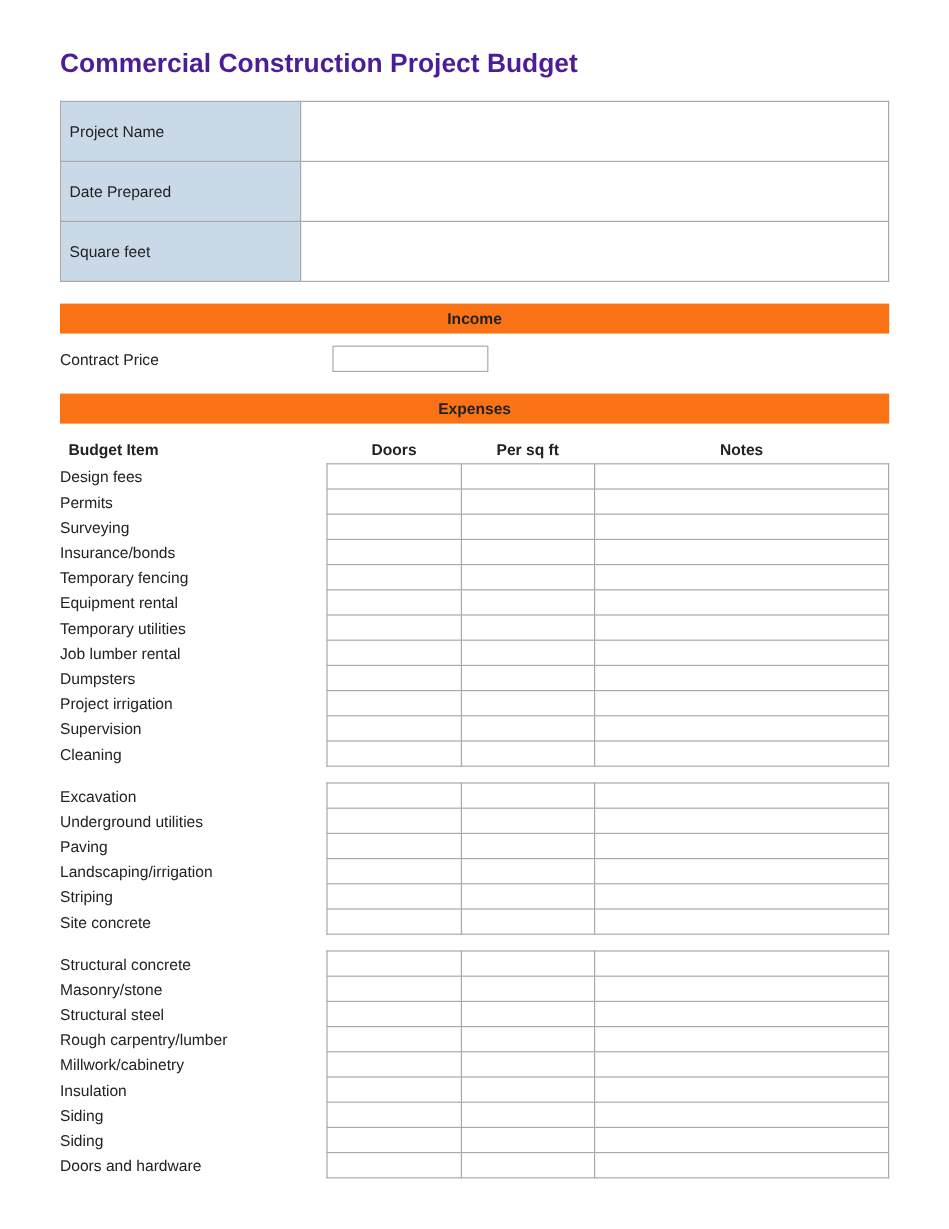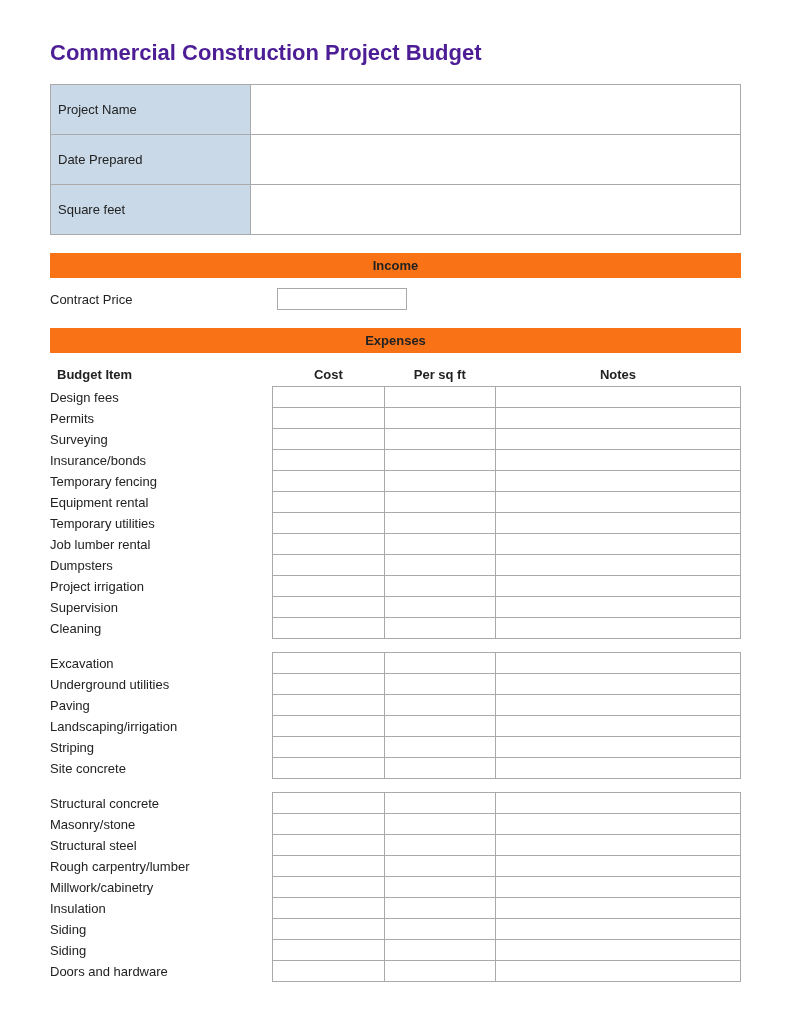--- a/index.html
+++ b/index.html
@@ -132,21 +132,21 @@
   <span class="contract-label">Contract Price</span>
   <div class="contract-input"></div>
 </div>
 
 <div class="section-header">Expenses</div>
 
 <table class="budget-table">
   <thead>
     <tr>
       <td class="col-item">Budget Item</td>
-      <td class="col-cost">Cost</td>
+      <td class="col-cost">Doors</td>
       <td class="col-persqft">Per sq ft</td>
       <td class="col-notes">Notes</td>
     </tr>
   </thead>
   <tbody id="budget-tbody">
       <tr>
       <td class="item-label col-item">Design fees</td>
       <td class="col-cost"></td>
       <td class="col-persqft"></td>
       <td class="col-notes"></td>

